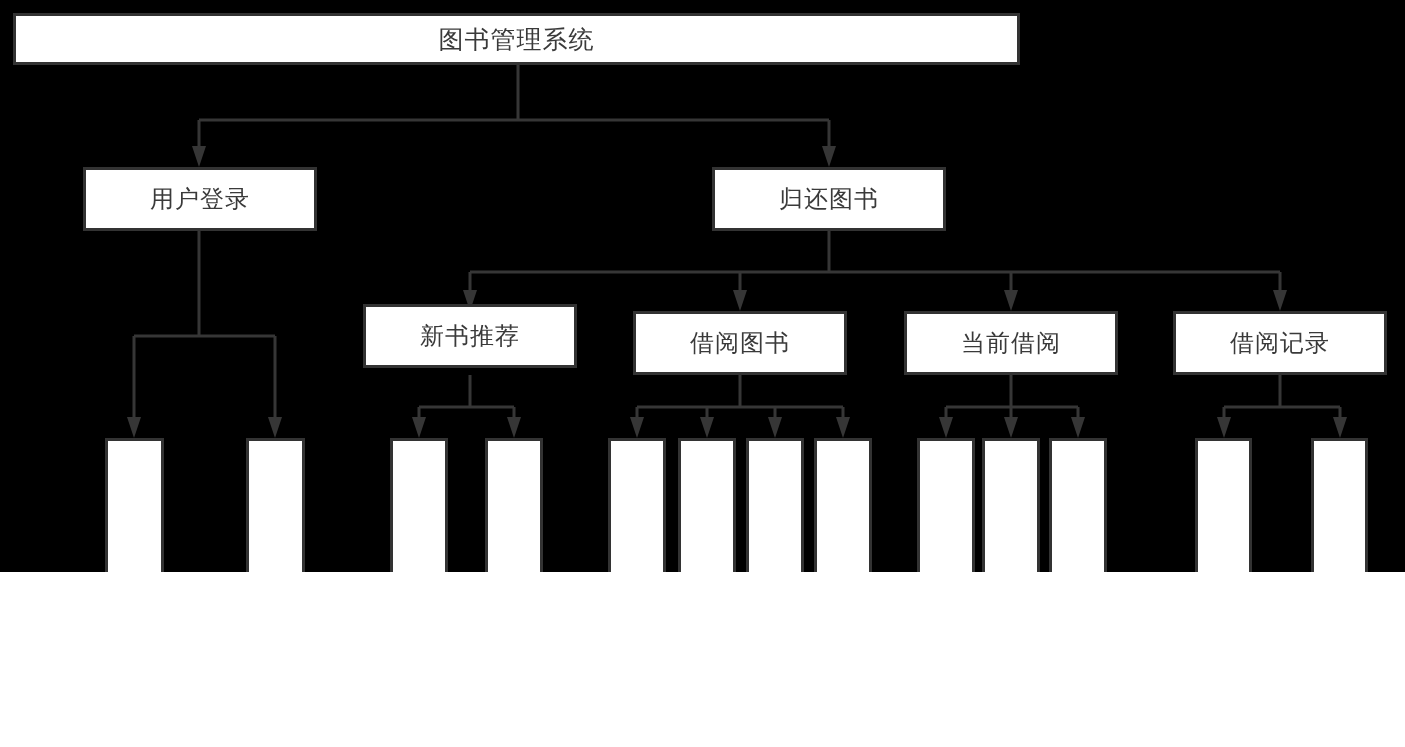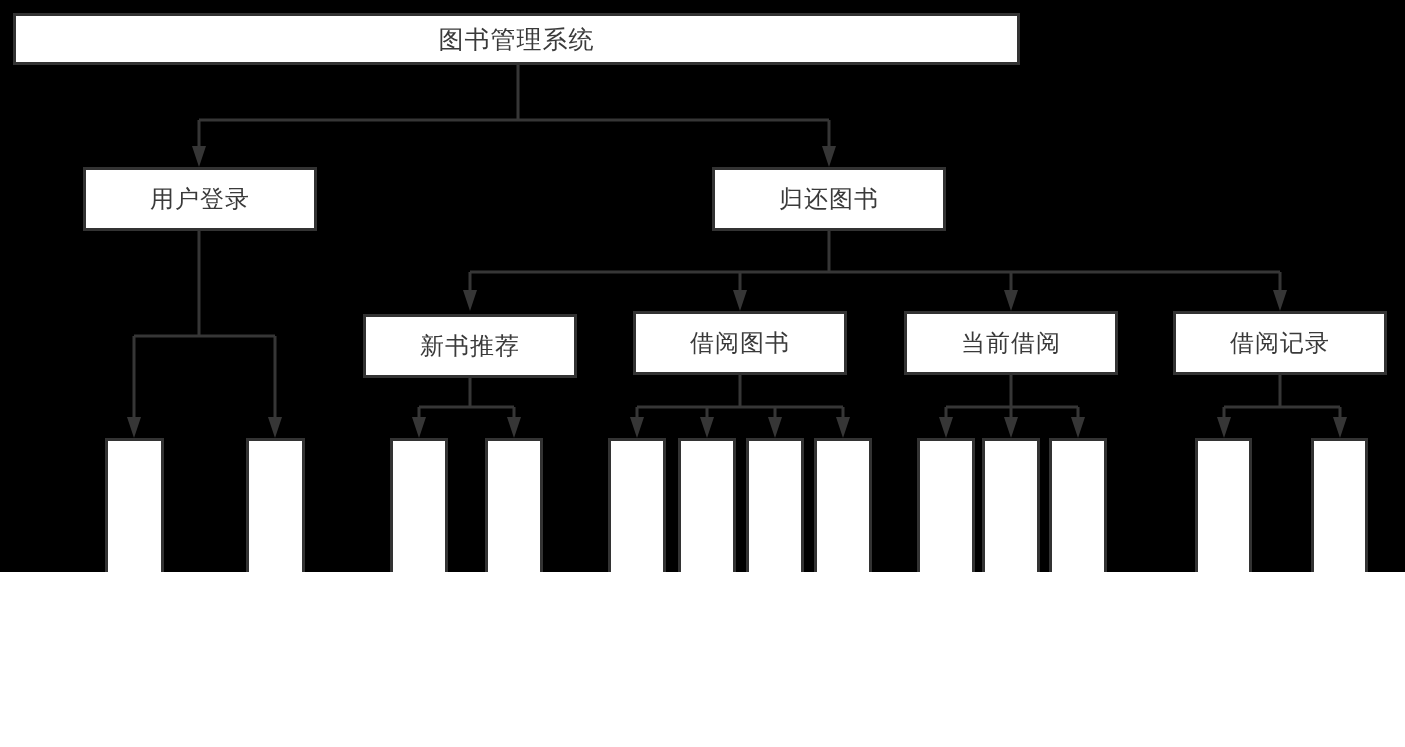--- a/index.html
+++ b/index.html
@@ -137,21 +137,21 @@
     <span class="hlabel">图书管理系统</span>
   </div>
 
   <div class="box" style="left:83px; top:167px; width:234px; height:64px;">
     <span class="hlabel">用户登录</span>
   </div>
   <div class="box" style="left:712px; top:167px; width:234px; height:64px;">
     <span class="hlabel">归还图书</span>
   </div>
 
-  <div class="box" style="left:363px; top:314px; width:214px; height:64px;">
+  <div class="box" style="left:363px; top:304px; width:214px; height:64px;">
     <span class="hlabel">新书推荐</span>
   </div>
   <div class="box" style="left:633px; top:311px; width:214px; height:64px;">
     <span class="hlabel">借阅图书</span>
   </div>
   <div class="box" style="left:1173px; top:311px; width:214px; height:64px;">
     <span class="hlabel">借阅记录</span>
   </div>
   <div class="box" style="left:904px; top:311px; width:214px; height:64px;">
     <span class="hlabel">当前借阅</span>

